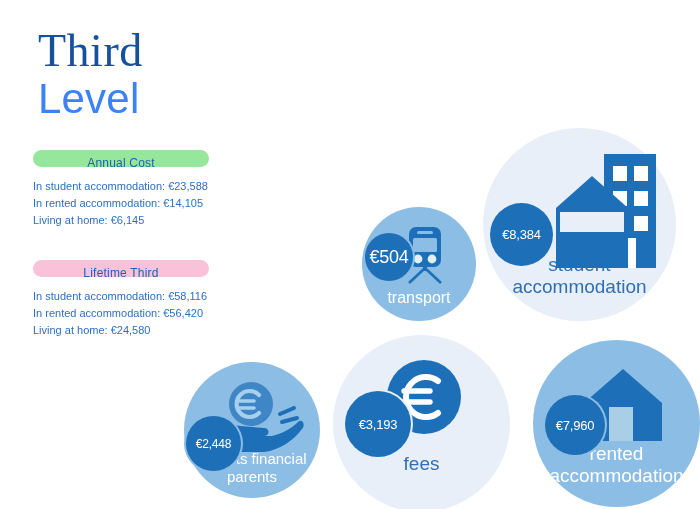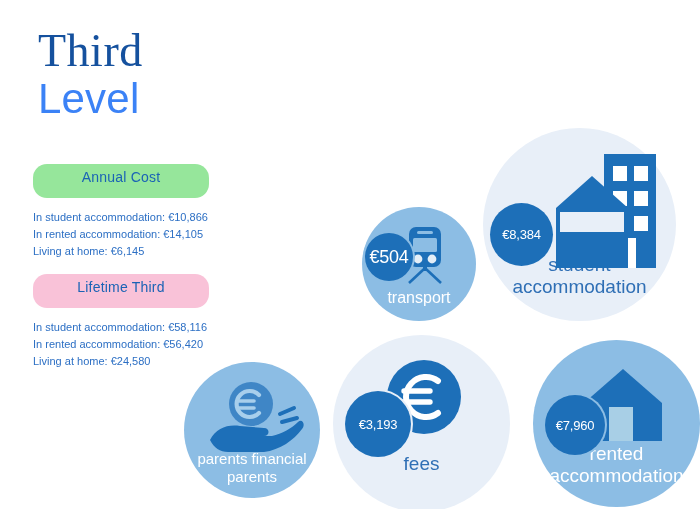--- a/index.html
+++ b/index.html
@@ -47,28 +47,27 @@
     position: absolute;
     left: 33px;
     width: 210px;
   }
   .cost-panel.annual { top: 150px; }
   .cost-panel.lifetime { top: 260px; }
 
   .badge {
     display: block;
     width: 176px;
-    height: 34px;
+    height: 17px;
     line-height: 27px;
     border-radius: 14px;
     text-align: center;
-    font-size: 14px;
+    font-size: 12px;
     color: #1a63b5;
     letter-spacing: 0.2px;
-    margin-top: 14px;
   }
   .badge.green { background: #96e69b; }
   .badge.pink  { background: #f9c2d8; }
 
   .cost-lines {
     margin-top: 11px;
   }
   .cost-line {
     font-size: 11px;
     color: #2c6fc4;
@@ -131,21 +130,21 @@
 <div id="canvas">
 
   <div class="title-block">
     <span class="title-serif">Third</span>
     <span class="title-sans">Level</span>
   </div>
 
   <div class="cost-panel annual">
     <span class="badge green">Annual Cost</span>
     <div class="cost-lines">
-      <div class="cost-line">In student accommodation: €10,866</div>
+      <div class="cost-line">In student accommodation: €23,588</div>
       <div class="cost-line">In rented accommodation: €14,105</div>
       <div class="cost-line">Living at home: €6,145</div>
     </div>
   </div>
 
   <div class="cost-panel lifetime">
     <span class="badge pink">Lifetime Third</span>
     <div class="cost-lines">
       <div class="cost-line">In student accommodation: €58,116</div>
       <div class="cost-line">In rented accommodation: €56,420</div>
@@ -204,20 +203,21 @@
         <path d="M36 21 H52" stroke="#a8cfec" stroke-width="3.6" stroke-linecap="round"></path>
         <path d="M36 28 H52" stroke="#a8cfec" stroke-width="3.6" stroke-linecap="round"></path>
 
         <path d="M8 60 C14 48 26 44 38 46 L62 48 C68 48 68 56 62 56 L46 56
                  L70 56 C80 54 90 48 96 42 C100 38 104 44 100 49
                  C92 60 78 70 62 72 L26 72 C18 72 12 68 8 60 Z" fill="#1d6fb8"></path>
         <path d="M78 34 L92 28" stroke="#1d6fb8" stroke-width="4" stroke-linecap="round"></path>
         <path d="M80 42 L95 38" stroke="#1d6fb8" stroke-width="4" stroke-linecap="round"></path>
       </svg>
     </div>
+    <div class="value-disc ring-mid" style="left:2px; top:54px; width:55px; height:55px; font-size:12px;">€2,448</div>
     <div class="bubble-label" style="top:88px; font-size:15px;">
       <div>parents financial</div>
       <div>parents</div>
     </div>
   </div>
 
   <div id="bubble-fees" class="bubble pale">
     <div class="icon-wrap" style="left:53px; top:24px; width:76px; height:76px;">
       <svg viewBox="0 0 76 76" width="76" height="76">
         <circle cx="38" cy="38" r="37" fill="#1d6fb8"></circle>

